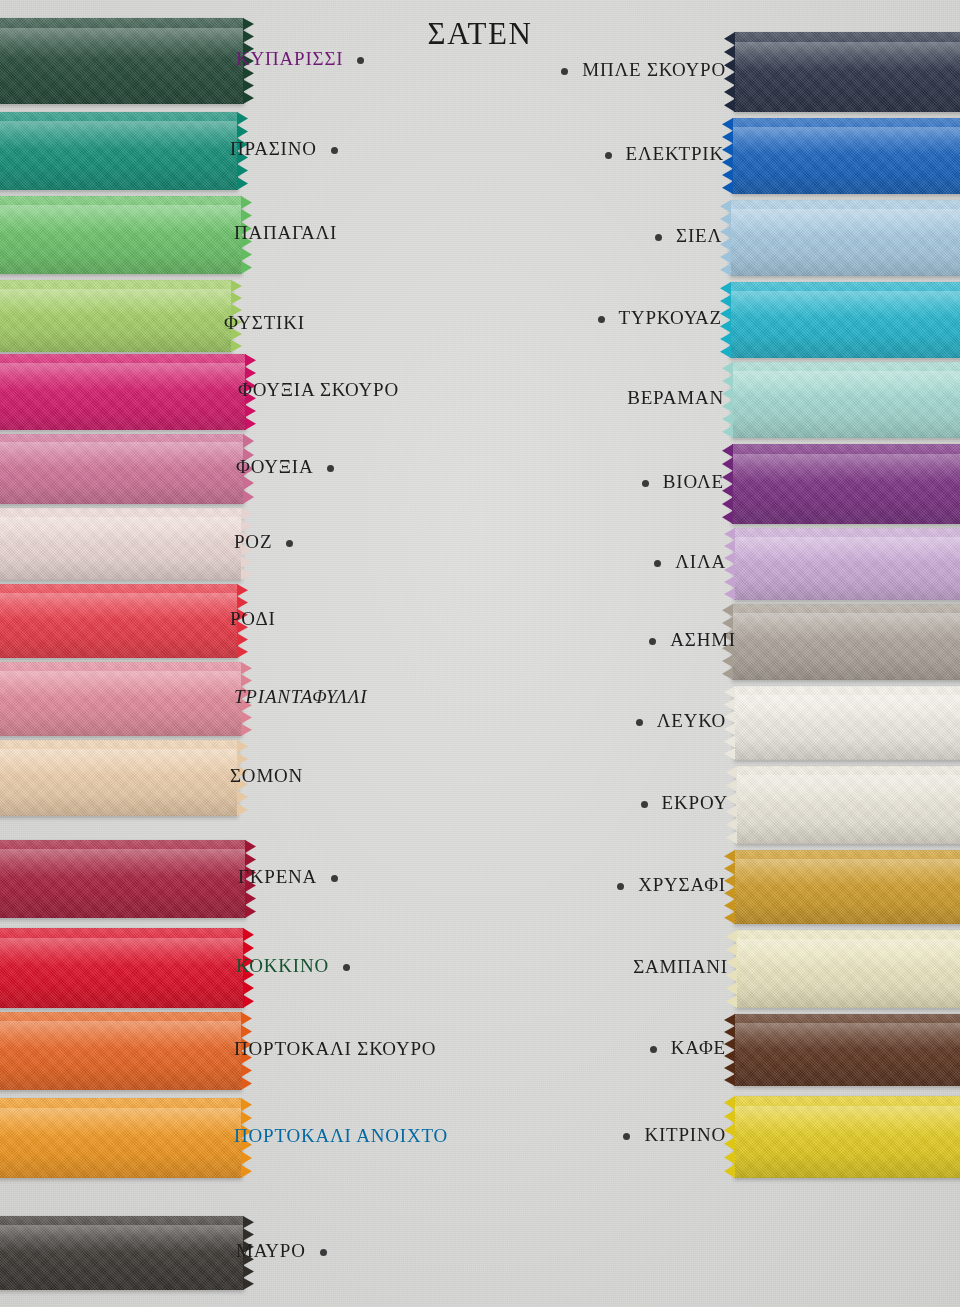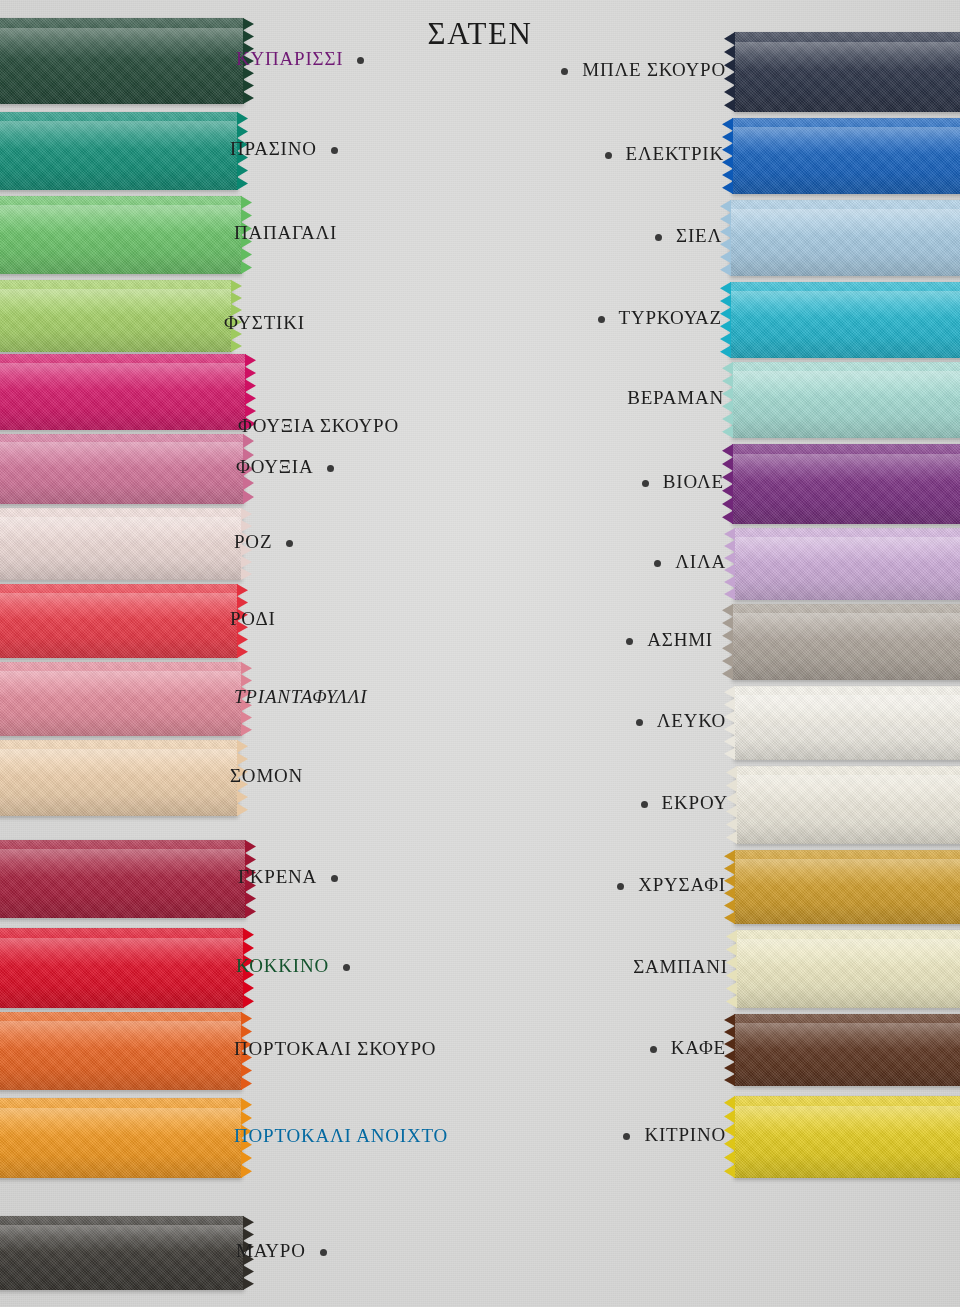--- a/index.html
+++ b/index.html
@@ -104,21 +104,21 @@
     </svg>
   </div>
 <div class="label l" style="top: 303px; left: 224px; color: rgb(30, 30, 30); margin-top: 9px;"><span>ΦΥΣΤΙΚΙ</span></div>
 <div class="swatch" style="top: 354px; height: 76px; width: 252px; background: rgb(216, 26, 108); left: -6px;">
     <div class="cloth"></div>
     <div class="sheen"></div>
     <svg width="11" height="76" viewBox="0 0 11 76" style="position: absolute; top: 0px; right: -10px; display: block;">
       <path d="M0,0 L11,6.3 L0,12.7 L11,19.0 L0,25.3 L11,31.7 L0,38.0 L11,44.3 L0,50.7 L11,57.0 L0,63.3 L11,69.7 L0,76.0 Z" fill="#ce1062"></path>
     </svg>
   </div>
-<div class="label l" style="top: 379px; left: 238px; color: rgb(30, 30, 30); margin-top: 36px;"><span>ΦΟΥΞΙΑ ΣΚΟΥΡΟ</span></div>
+<div class="label l" style="top: 379px; left: 238px; color: rgb(30, 30, 30);"><span>ΦΟΥΞΙΑ ΣΚΟΥΡΟ</span></div>
 <div class="swatch" style="top: 434px; height: 70px; width: 250px; background: rgb(213, 118, 156); left: -6px;">
     <div class="cloth"></div>
     <div class="sheen"></div>
     <svg width="11" height="70" viewBox="0 0 11 70" style="position: absolute; top: 0px; right: -10px; display: block;">
       <path d="M0,0 L11,7.0 L0,14.0 L11,21.0 L0,28.0 L11,35.0 L0,42.0 L11,49.0 L0,56.0 L11,63.0 L0,70.0 Z" fill="#cb6c92"></path>
     </svg>
   </div>
 <div class="label l" style="top: 456px; left: 236px; color: rgb(30, 30, 30);"><span>ΦΟΥΞΙΑ</span><span class="dot" style="margin-left: 14px; background: rgb(58, 58, 58);"></span></div>
 <div class="swatch" style="top: 508px; height: 72px; width: 248px; background: rgb(240, 220, 216); left: -6px;">
     <div class="cloth"></div>
@@ -248,21 +248,21 @@
     </svg>
   </div>
 <div class="label r" style="top: 551px; right: 234px; color: rgb(30, 30, 30);"><span class="dot" style="margin-right: 14px; background: rgb(58, 58, 58);"></span><span>ΛΙΛΑ</span></div>
 <div class="swatch" style="top: 604px; height: 76px; width: 234px; background: rgb(176, 167, 157); right: -6px;">
     <div class="cloth"></div>
     <div class="sheen"></div>
     <svg width="11" height="76" viewBox="0 0 11 76" style="position: absolute; top: 0px; left: -10px; display: block;">
       <path d="M11,0 L0,6.3 L11,12.7 L0,19.0 L11,25.3 L0,31.7 L11,38.0 L0,44.3 L11,50.7 L0,57.0 L11,63.3 L0,69.7 L11,76.0 Z" fill="#a69d93"></path>
     </svg>
   </div>
-<div class="label r" style="top: 629px; right: 247px; color: rgb(30, 30, 30);"><span class="dot" style="margin-right: 14px; background: rgb(58, 58, 58);"></span><span>ΑΣΗΜΙ</span></div>
+<div class="label r" style="top: 629px; right: 224px; color: rgb(30, 30, 30);"><span class="dot" style="margin-right: 14px; background: rgb(58, 58, 58);"></span><span>ΑΣΗΜΙ</span></div>
 <div class="swatch" style="top: 686px; height: 74px; width: 232px; background: rgb(244, 241, 232); right: -6px;">
     <div class="cloth"></div>
     <div class="sheen"></div>
     <svg width="11" height="74" viewBox="0 0 11 74" style="position: absolute; top: 0px; left: -10px; display: block;">
       <path d="M11,0 L0,6.2 L11,12.3 L0,18.5 L11,24.7 L0,30.8 L11,37.0 L0,43.2 L11,49.3 L0,55.5 L11,61.7 L0,67.8 L11,74.0 Z" fill="#eae7de"></path>
     </svg>
   </div>
 <div class="label r" style="top: 710px; right: 234px; color: rgb(30, 30, 30);"><span class="dot" style="margin-right: 14px; background: rgb(58, 58, 58);"></span><span>ΛΕΥΚΟ</span></div>
 <div class="swatch" style="top: 766px; height: 78px; width: 230px; background: rgb(240, 236, 223); right: -6px;">
     <div class="cloth"></div>

